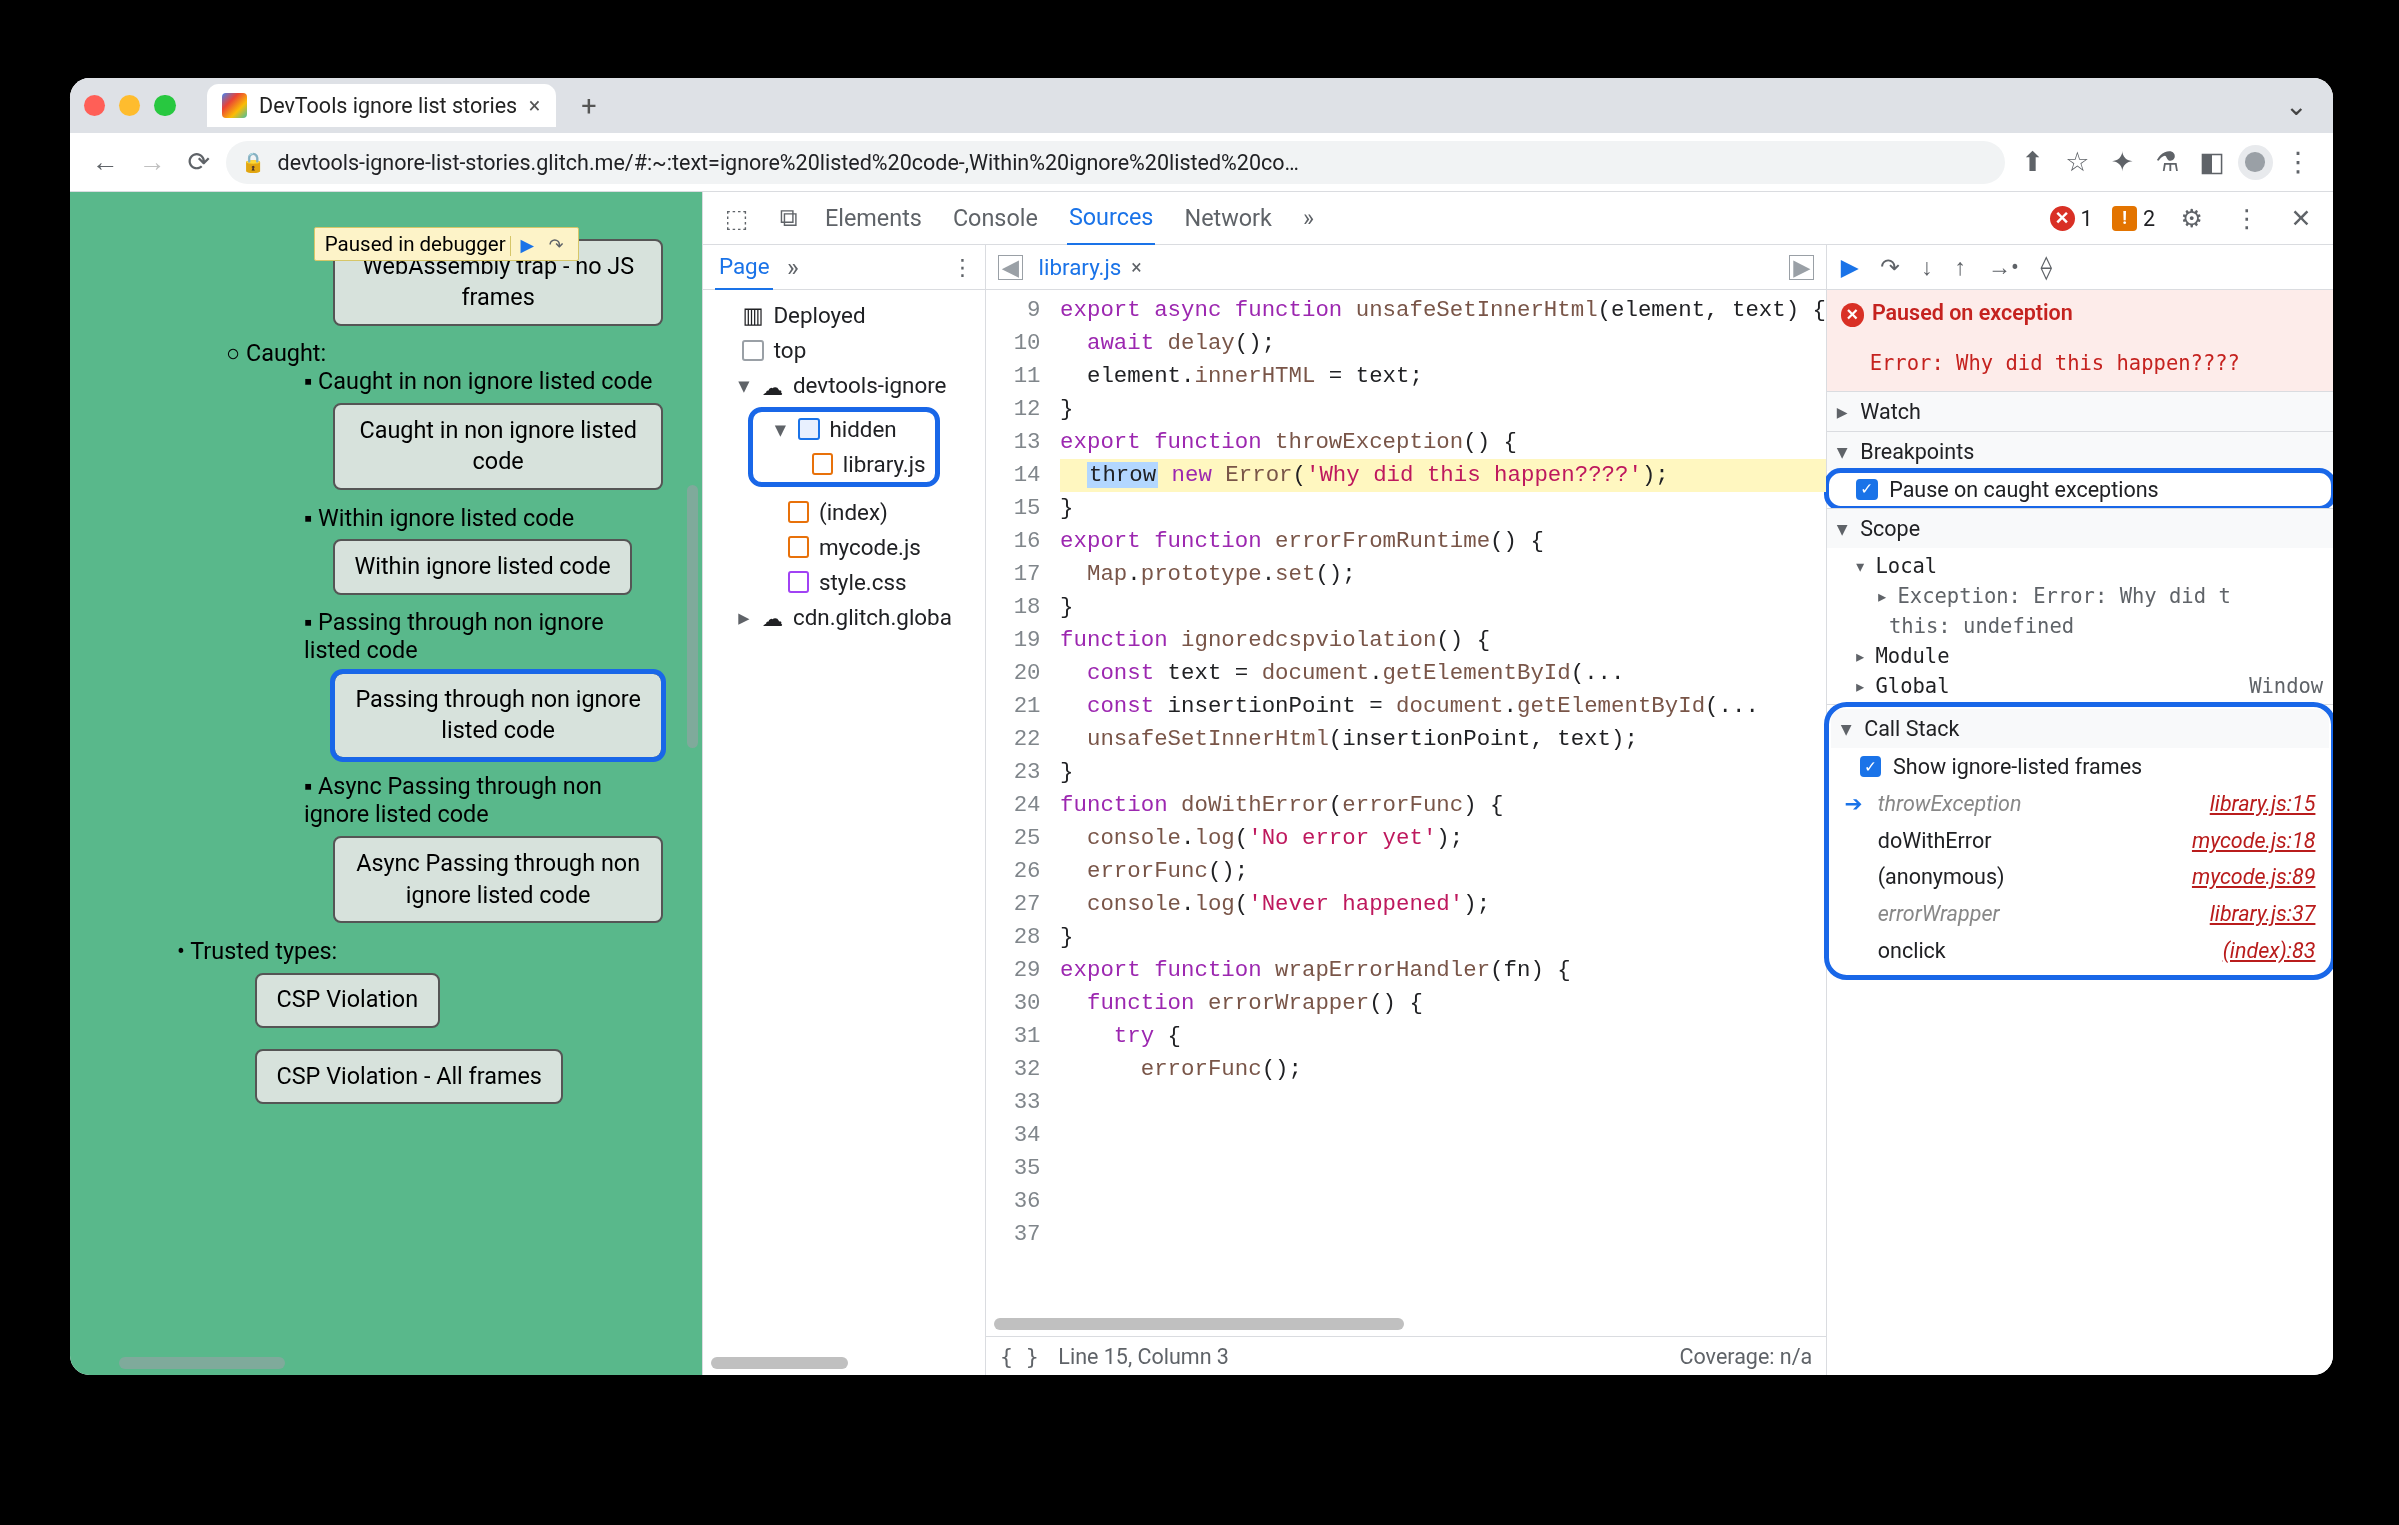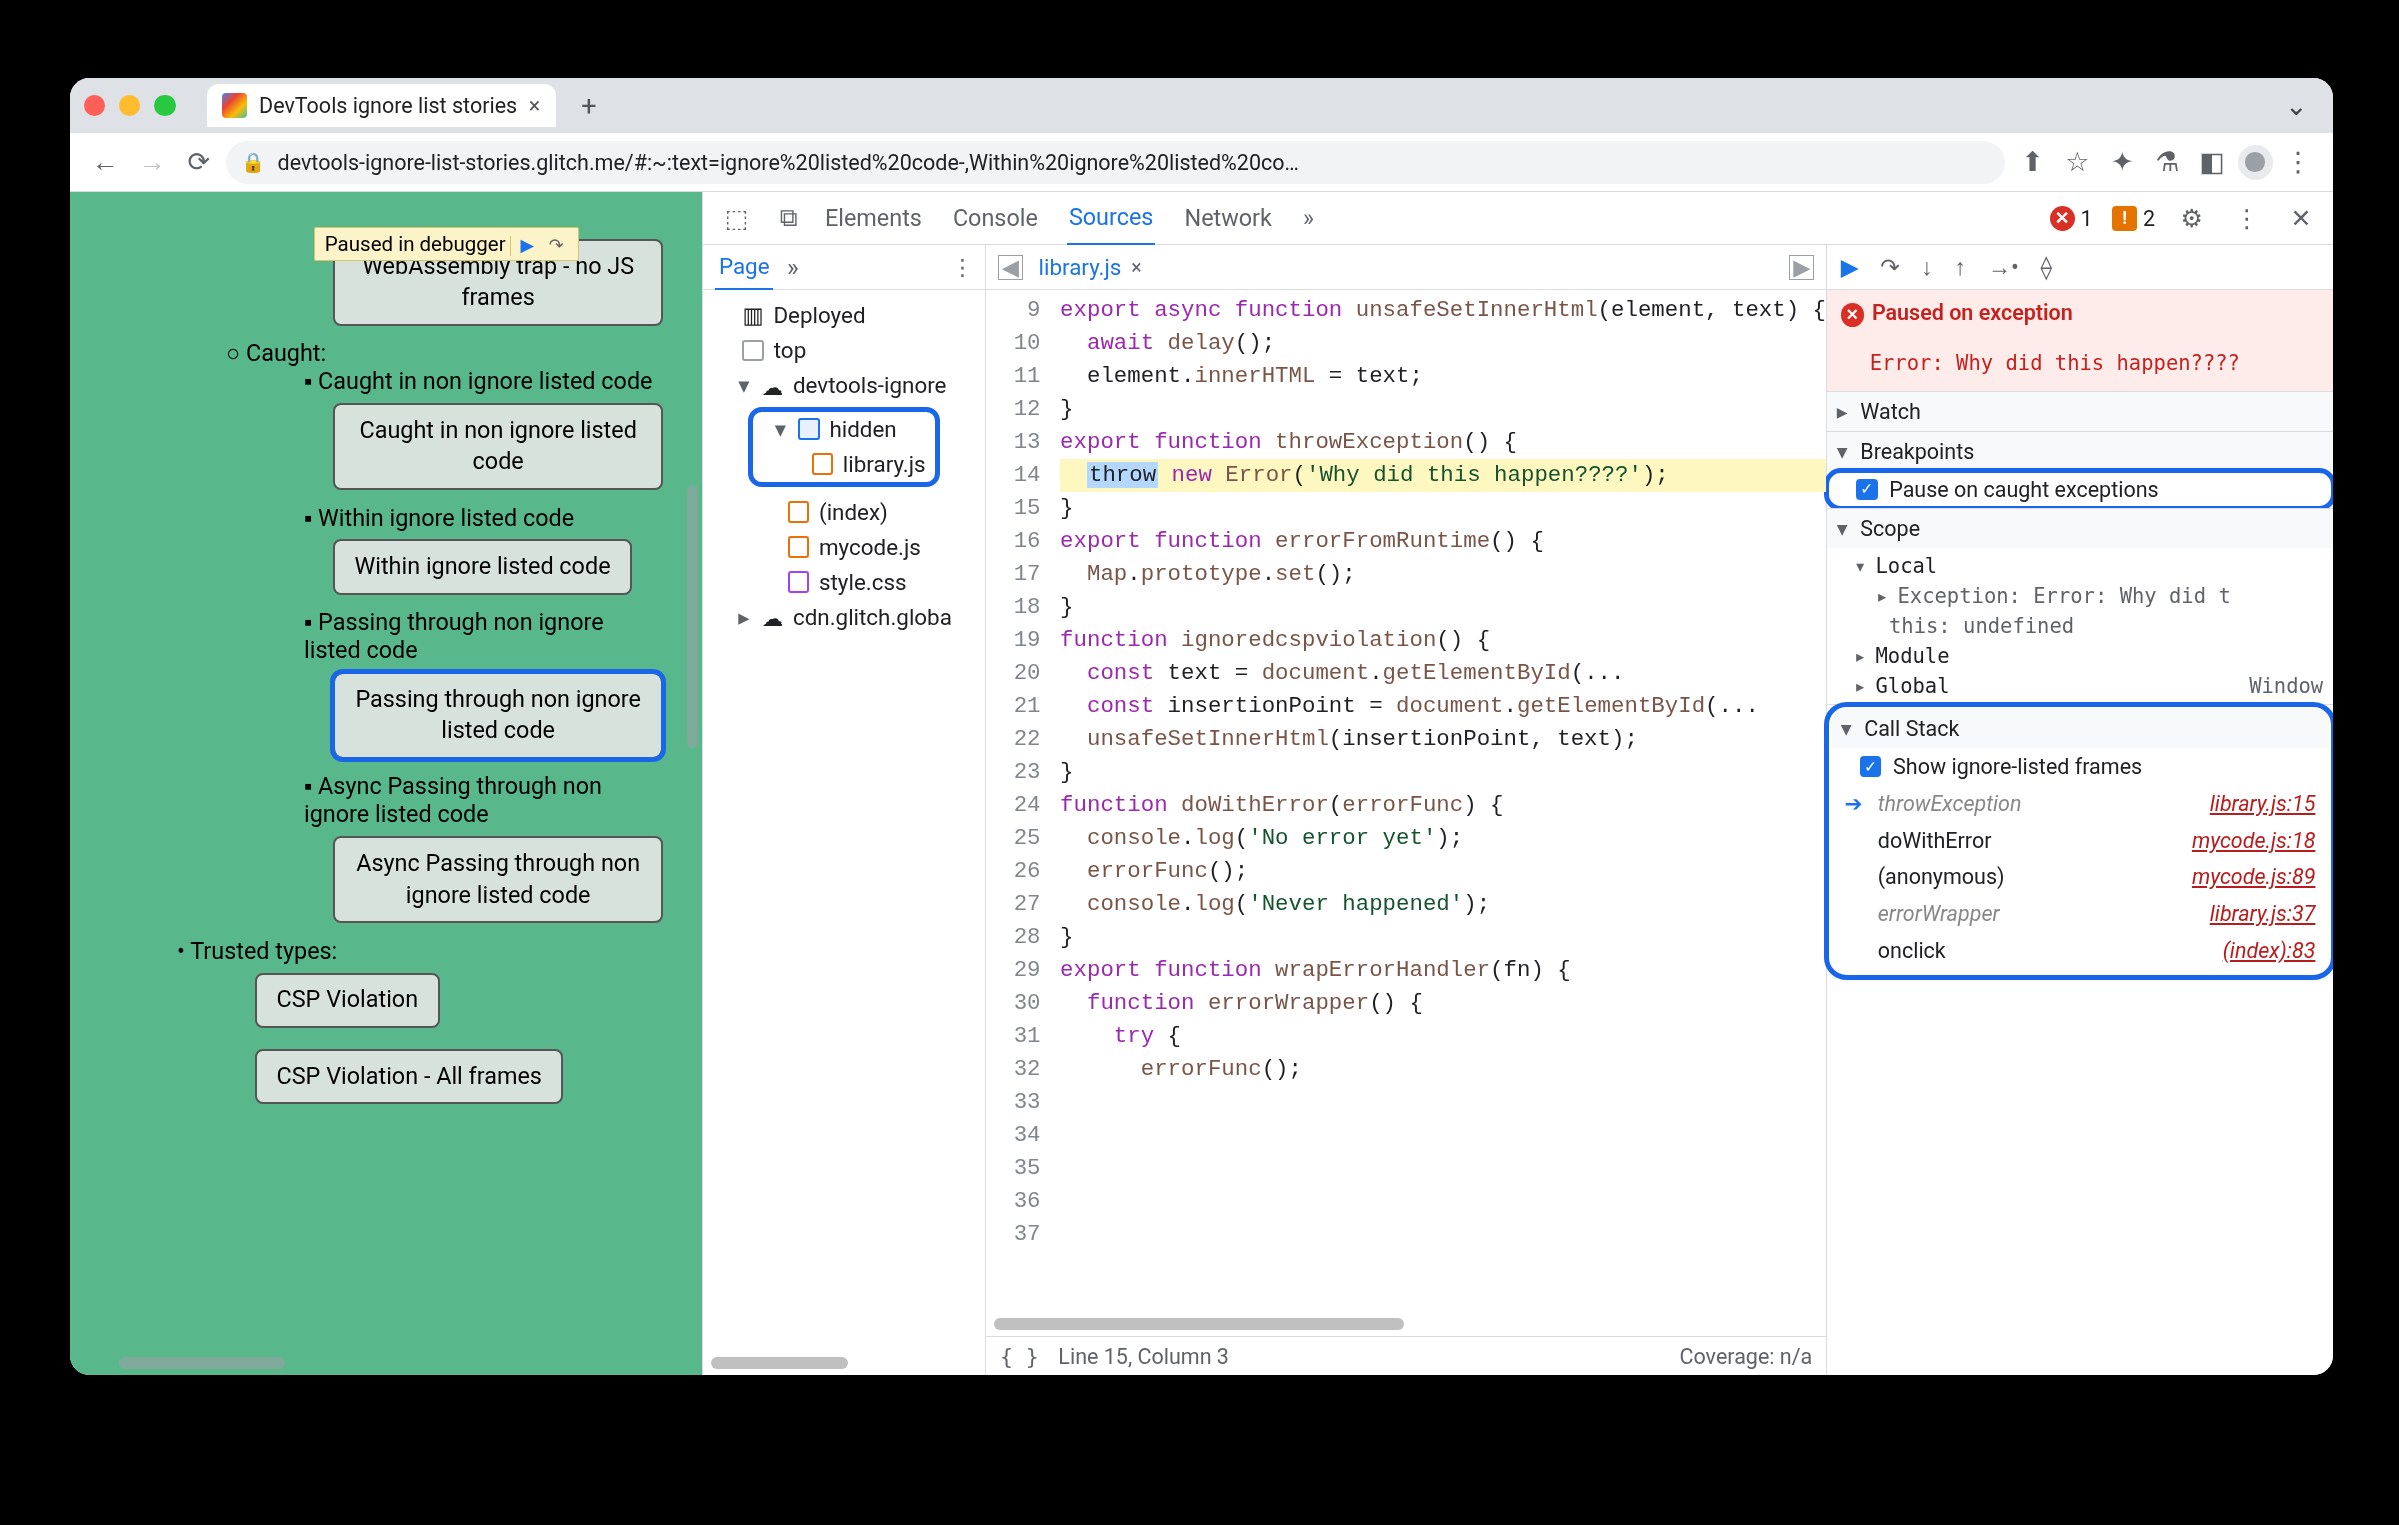--- a/index.html
+++ b/index.html
@@ -143,21 +143,21 @@
   .ed-tabs .filetab .x{ color:#5f6368; font-size:19.5px;}
   .ed-tabs .more2 { margin-left:auto; width:25px; height:25px; border:1px solid #9aa0a6; display:flex; align-items:center;justify-content:center; color:#9aa0a6;}
   .code {
     flex:1; overflow:hidden; display:flex; font-family: Menlo, Consolas, "Courier New", monospace; font-size:22.4px; line-height: 33px;
     position:relative;
   }
   .gutter { width:64px; text-align:right; color:#80868b; padding: 3.9px 9.8px 3.9px 0; background:#fff; }
   .codelines { flex:1; padding:3.9px 0 3.9px 9.8px; white-space:pre; overflow:hidden;}
   .kw { color:#9c27b0;}
   .fn { color:#795548;}
-  .str { color:#14532d;}
+  .str { color:#be185d;}
   .line.hl { background: #fff7c0; }
   .throw-hl { background:#b3d7ff; padding:0 2px;}
   .ed-status { height:39px; border-top:1px solid #dadce0; display:flex; align-items:center; padding:0 13.7px; gap:19.5px; font-size:21.5px; color:#5f6368;}
   .ed-status .braces { font-family: monospace;}
   .ed-status .cov { margin-left:auto;}
   .code .hscroll3 { position:absolute; left:7.8px; bottom:5.9px; width:410px; height:11.7px; background:#c0c0c0; border-radius:5.9px;}
 
   
   .debug { width: 507px; border-left:1px solid #dadce0; display:flex; flex-direction:column; font-size:21.5px;}
   .dbg-toolbar { height:45px; border-bottom:1px solid #dadce0; display:flex; align-items:center; gap:21.5px; padding:0 13.7px; color:#5f6368; font-size:23.4px;}

